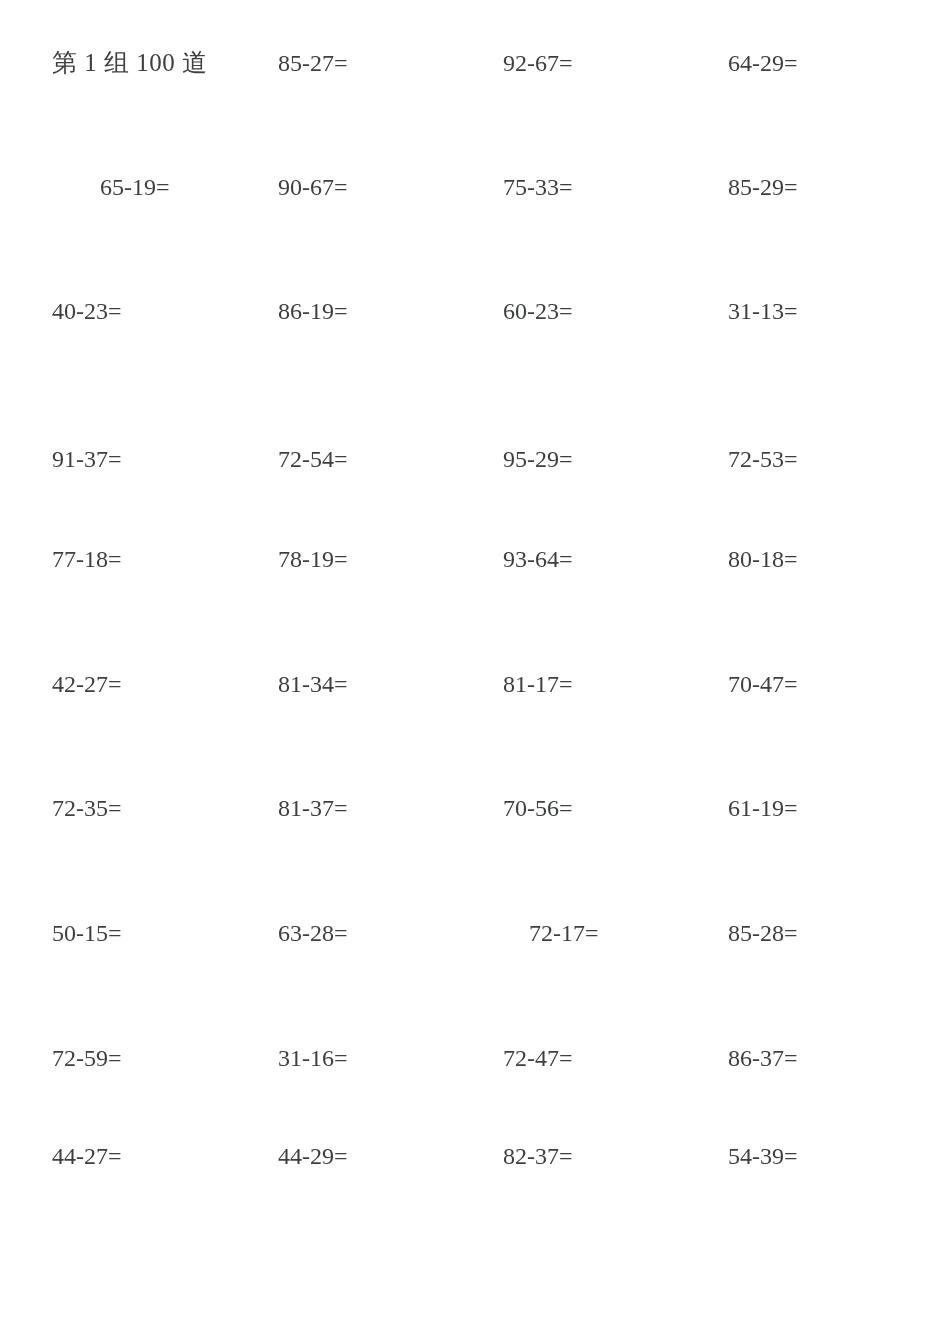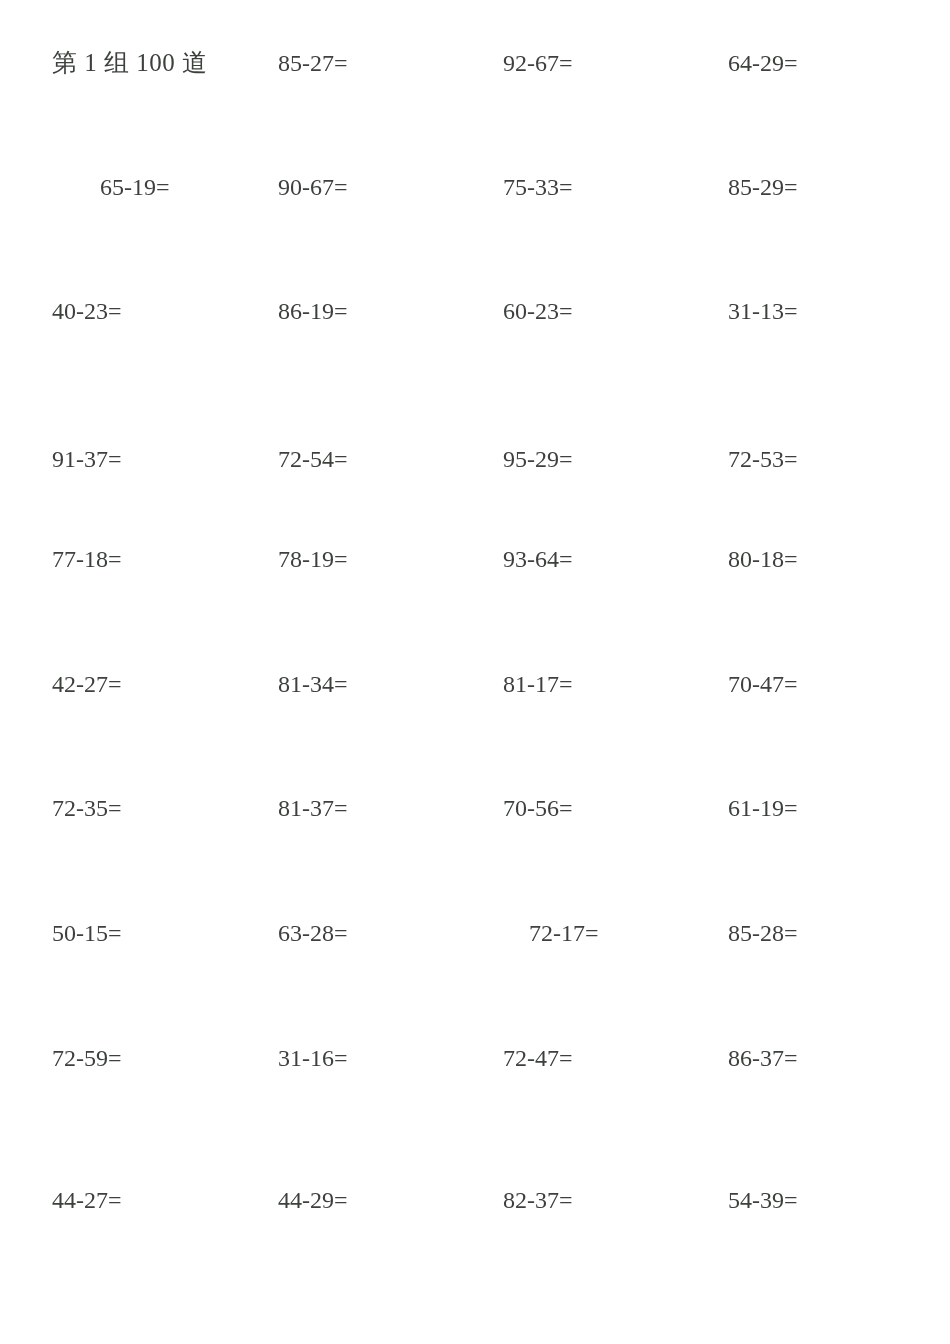--- a/index.html
+++ b/index.html
@@ -93,20 +93,20 @@
         <div class="problem-cell col-1" style="left: 278px;">63-28=</div>
         <div class="problem-cell col-2" style="left: 503px; margin-left: 26px;">72-17=</div>
         <div class="problem-cell col-3" style="left: 728px;">85-28=</div>
       </div>
       <div class="problem-row" style="top: 1041px;">
         <div class="problem-cell col-0" style="left: 52px;">72-59=</div>
         <div class="problem-cell col-1" style="left: 278px;">31-16=</div>
         <div class="problem-cell col-2" style="left: 503px;">72-47=</div>
         <div class="problem-cell col-3" style="left: 728px;">86-37=</div>
       </div>
-      <div class="problem-row" style="top: 1183px;">
+      <div class="problem-row" style="top: 1139px;">
         <div class="problem-cell col-0" style="left: 52px;">44-27=</div>
         <div class="problem-cell col-1" style="left: 278px;">44-29=</div>
         <div class="problem-cell col-2" style="left: 503px;">82-37=</div>
         <div class="problem-cell col-3" style="left: 728px;">54-39=</div>
       </div>
     </div>
 </div>
 
 </body></html>

